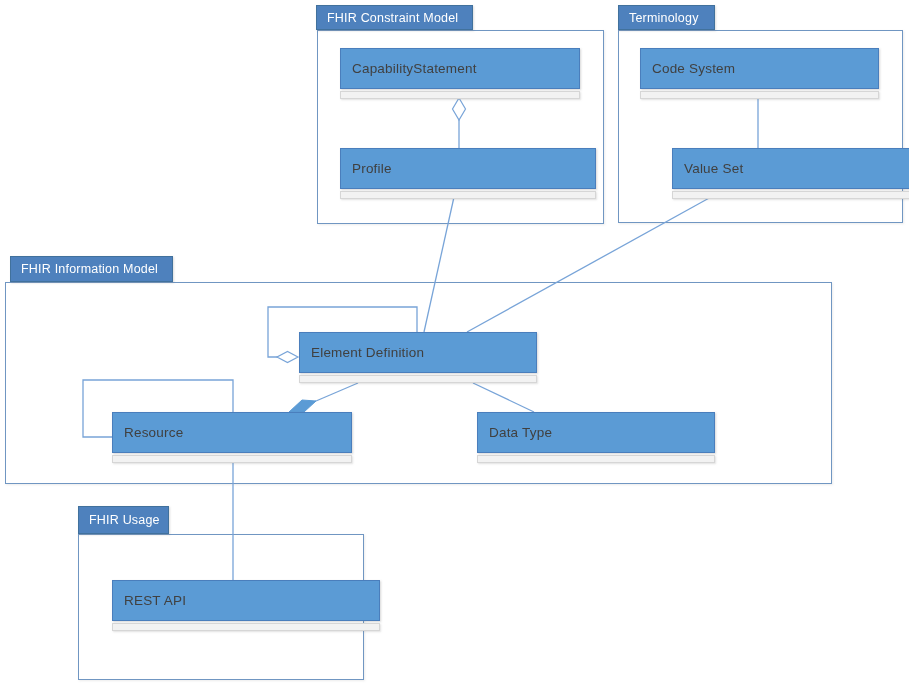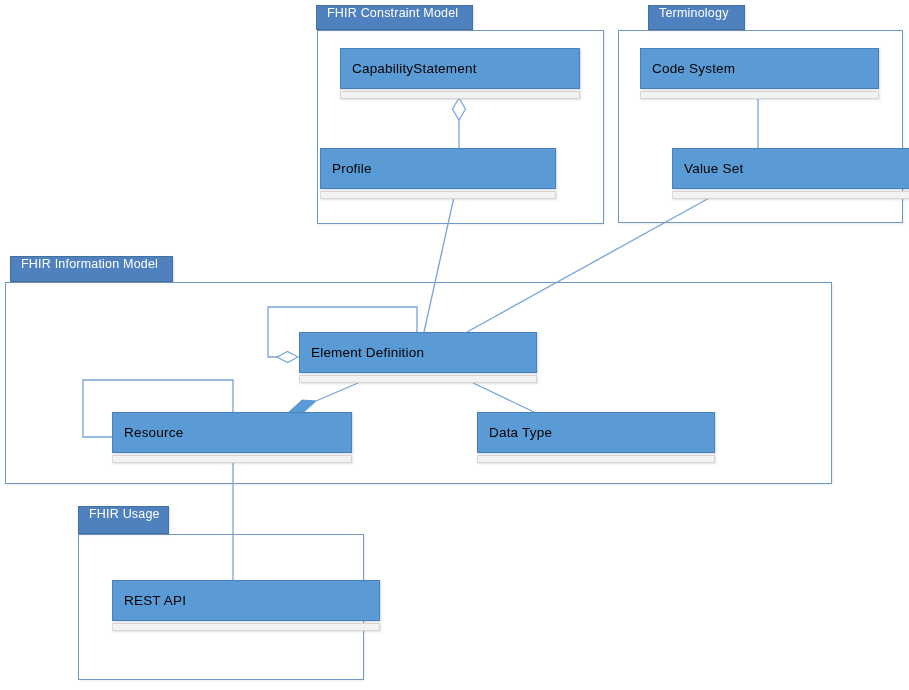--- a/index.html
+++ b/index.html
@@ -17,20 +17,21 @@
   }
 
   
   .pkg-tab {
     position: absolute;
     z-index: 1;
     background: #4e81bd;
     border: 1px solid #41719c;
     box-sizing: border-box;
     display: flex;
+    align-items: center;
     padding-left: 10px;
     color: #ffffff;
     font-size: 12.5px;
     letter-spacing: 0.2px;
     box-shadow: 1px 1px 2px rgba(120,120,120,0.25);
   }
   .pkg-body {
     position: absolute;
     z-index: 0;
     background: #ffffff;
@@ -45,21 +46,21 @@
     z-index: 3;
   }
   .uml-class-header {
     background: #5b9bd5;
     border: 1px solid #4a7ebc;
     box-sizing: border-box;
     height: 41px;
     display: flex;
     align-items: center;
     padding-left: 11px;
-    color: #000000;
+    color: #404040;
     font-size: 13.5px;
     letter-spacing: 0.2px;
     box-shadow: 1px 1px 2px rgba(120,120,120,0.3);
   }
   .uml-class-compartment {
     margin-top: 2px;
     height: 8px;
     background: #f2f2f2;
     border: 1px solid #d6d6d6;
     box-sizing: border-box;
@@ -97,21 +98,21 @@
 <div class="canvas">
 
   <div>
     <div class="pkg-tab" style="left:316px; top:5px; width:157px; height:25px;">
       <span>FHIR Constraint Model</span>
     </div>
     <div class="pkg-body" style="left:317px; top:30px; width:287px; height:194px;"></div>
   </div>
 
   <div>
-    <div class="pkg-tab" style="left:618px; top:5px; width:97px; height:25px;margin-left:30px;">
+    <div class="pkg-tab" style="left:618px; top:5px; width:97px; height:25px;">
       <span>Terminology</span>
     </div>
     <div class="pkg-body" style="left:618px; top:30px; width:285px; height:193px;"></div>
   </div>
 
   <div>
     <div class="pkg-tab" style="left:10px; top:256px; width:163px; height:26px;">
       <span>FHIR Information Model</span>
     </div>
     <div class="pkg-body" style="left:5px; top:282px; width:827px; height:202px;"></div>
@@ -148,21 +149,21 @@
     <line x1="233" y1="463" x2="233" y2="580"></line>
   </svg>
 
   <div class="uml-class" style="left:340px; top:48px; width:240px;">
     <div class="uml-class-header">
       <span>CapabilityStatement</span>
     </div>
     <div class="uml-class-compartment"></div>
   </div>
 
-  <div class="uml-class" style="left:320px; top:148px; width:236px;">
+  <div class="uml-class" style="left:340px; top:148px; width:256px;">
     <div class="uml-class-header">
       <span>Profile</span>
     </div>
     <div class="uml-class-compartment"></div>
   </div>
 
   <div class="uml-class" style="left:640px; top:48px; width:239px;">
     <div class="uml-class-header">
       <span>Code System</span>
     </div>

